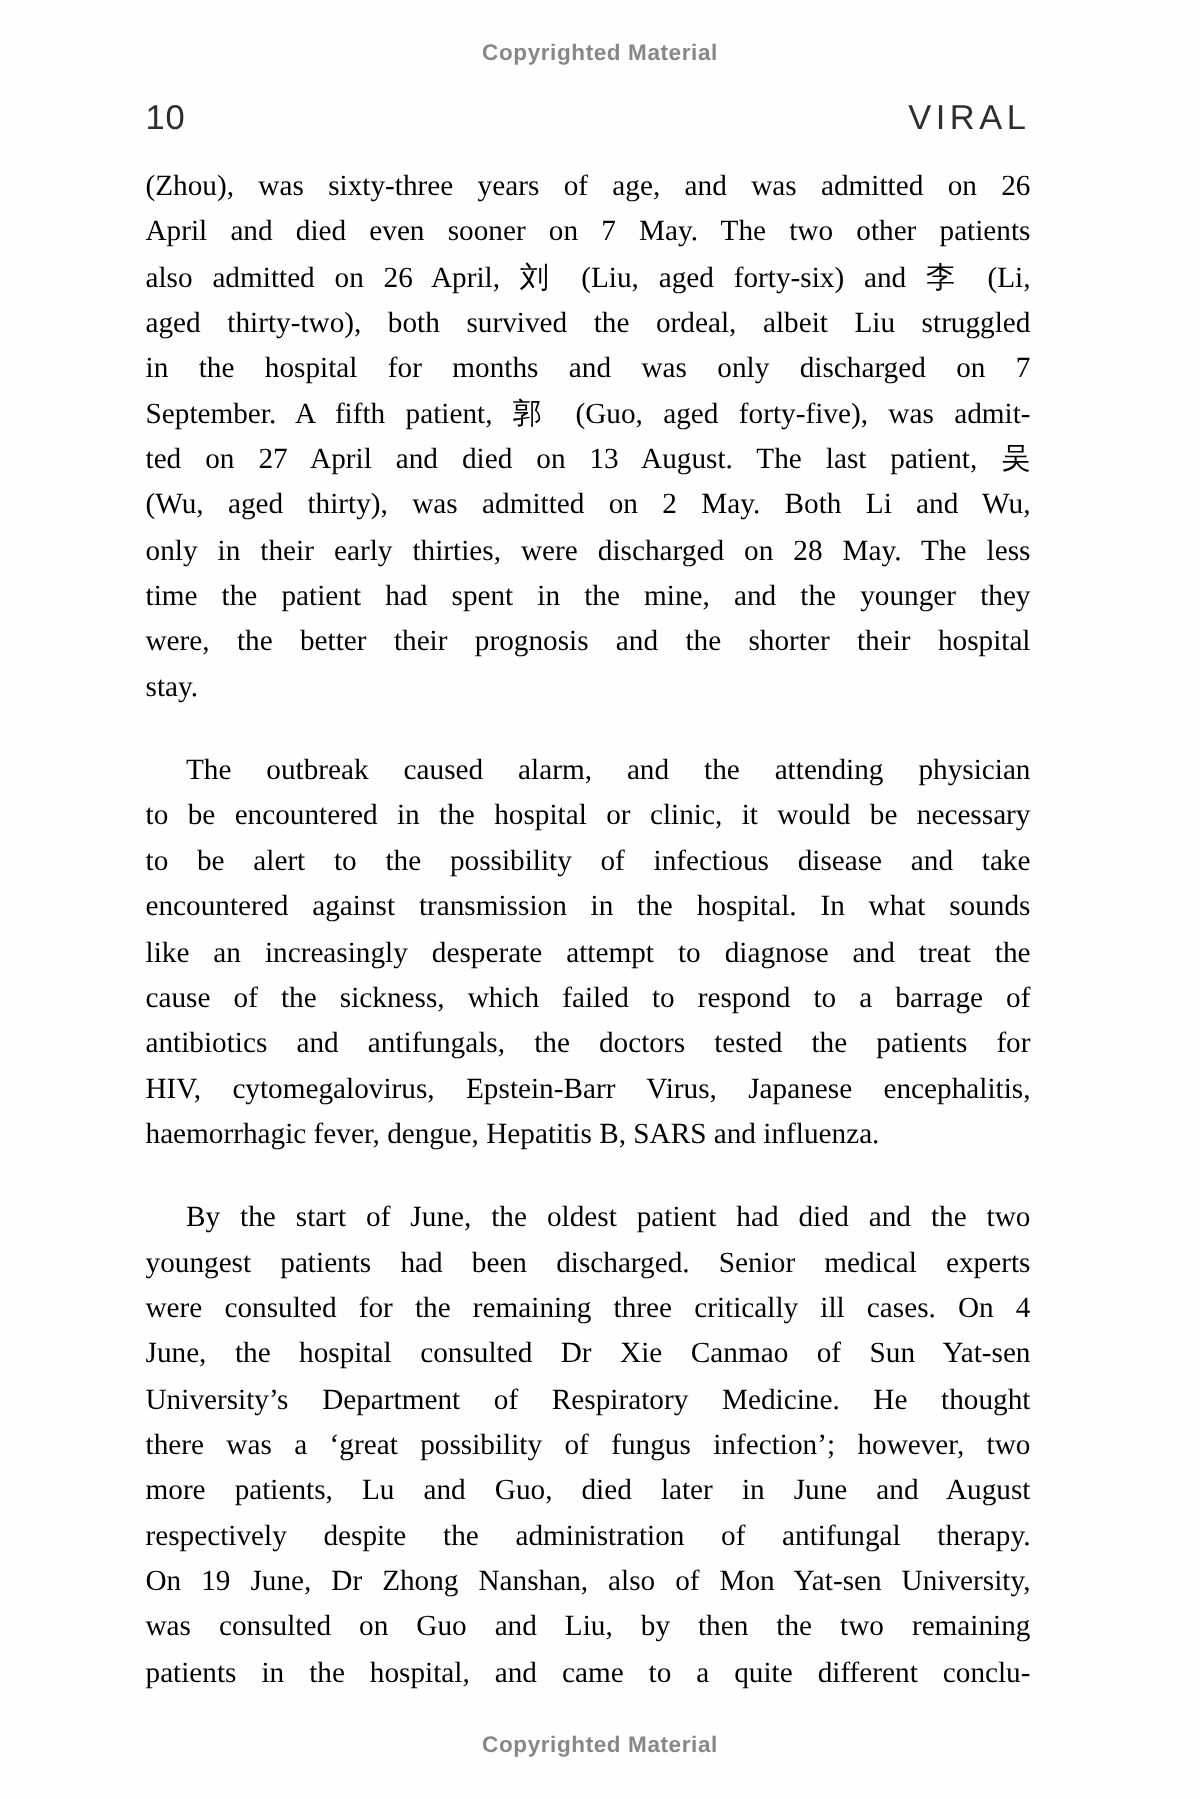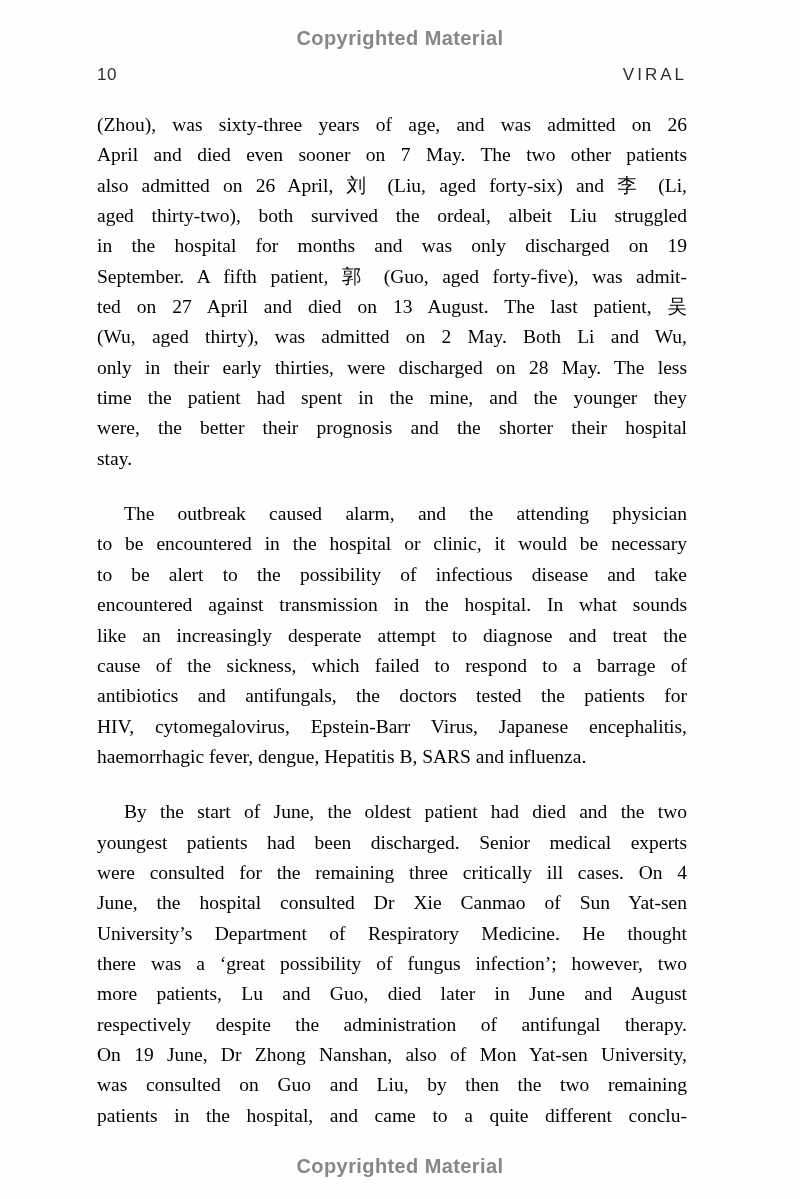--- a/index.html
+++ b/index.html
@@ -15,34 +15,34 @@
     overflow: hidden;
     font-family: "Liberation Serif", serif;
   }
   .copyright {
     position: absolute;
     left: 0;
     width: 800px;
     text-align: center;
     font-family: "Liberation Sans", sans-serif;
     font-weight: bold;
-    font-size: 20px;
+    font-size: 15px;
     letter-spacing: 0.4px;
     color: #878787;
   }
   .copyright-top { top: 27px; }
   .copyright-bottom { top: 1155px; }
   .running-head {
     position: absolute;
     top: 65px;
     left: 97px;
     width: 590px;
     height: 22px;
     font-family: "Liberation Sans", sans-serif;
-    font-size: 17px;
+    font-size: 23px;
     color: #2e2e2e;
   }
   .page-number {
     position: absolute;
     left: 0;
     top: 0;
     letter-spacing: 0.5px;
   }
   .running-title {
     position: absolute;
@@ -80,21 +80,21 @@
   <div class="running-head">
     <span class="page-number">10</span>
     <span class="running-title">VIRAL</span>
   </div>
 
   <div class="text-block">
       <div class="line">(Zhou), was sixty-three years of age, and was admitted on 26</div>
       <div class="line">April and died even sooner on 7 May. The two other patients</div>
       <div class="line">also admitted on 26 April, 刘 (Liu, aged forty-six) and 李 (Li,</div>
       <div class="line">aged thirty-two), both survived the ordeal, albeit Liu struggled</div>
-      <div class="line">in the hospital for months and was only discharged on 19</div>
+      <div class="line">in the hospital for months and was only discharged on 7</div>
       <div class="line">September. A fifth patient, 郭 (Guo, aged forty-five), was admit-</div>
       <div class="line">ted on 27 April and died on 13 August. The last patient, 吴</div>
       <div class="line">(Wu, aged thirty), was admitted on 2 May. Both Li and Wu,</div>
       <div class="line">only in their early thirties, were discharged on 28 May. The less</div>
       <div class="line">time the patient had spent in the mine, and the younger they</div>
       <div class="line">were, the better their prognosis and the shorter their hospital</div>
       <div class="line flush">stay.</div>
       <div class="line indent">The outbreak caused alarm, and the attending physician</div>
       <div class="line">to be encountered in the hospital or clinic, it would be necessary</div>
       <div class="line">to be alert to the possibility of infectious disease and take</div>

